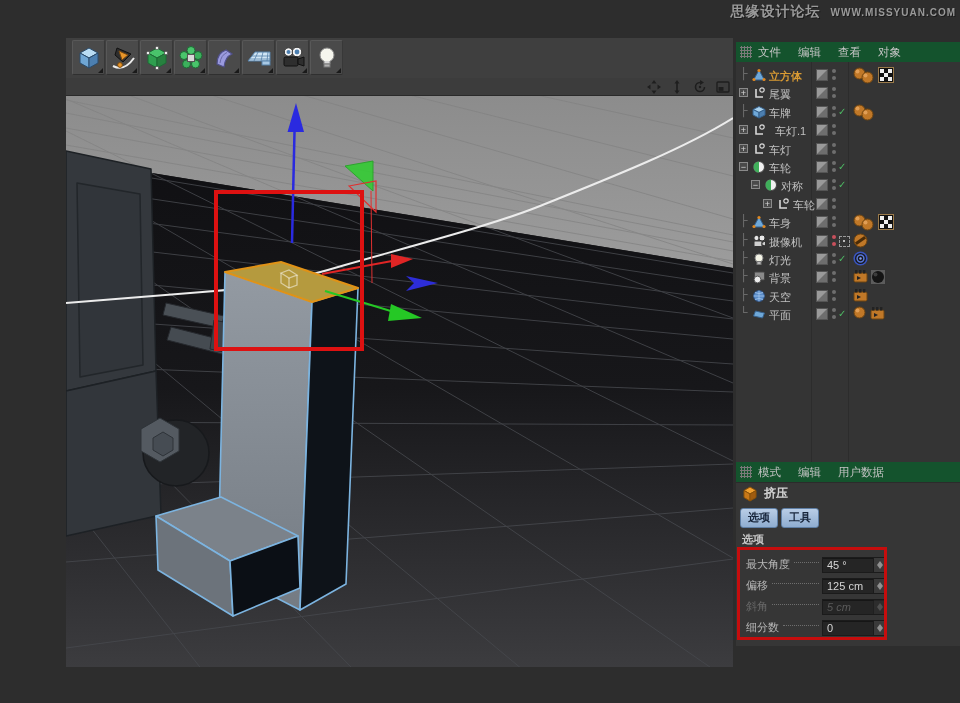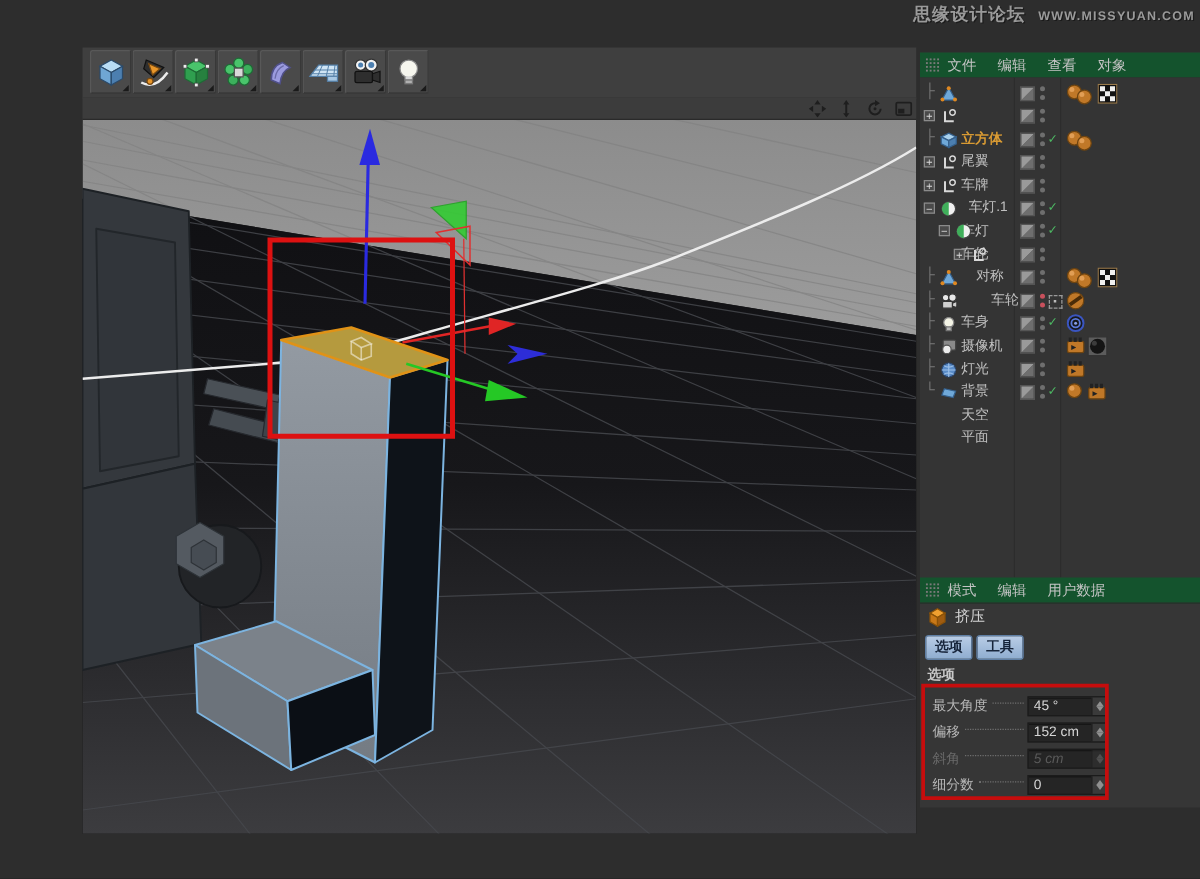--- a/index.html
+++ b/index.html
@@ -26,33 +26,33 @@
   .rpanel{position:absolute;left:736px;top:42px;width:224px;height:438px;background:#363636;}
   .menubar{position:relative;height:20px;background:#14532d;border-bottom:1px solid #2b2b2b;display:flex;align-items:center;gap:0;}
   .burger{width:12px;height:12px;margin:0 6px 0 4px;background-image:radial-gradient(#7a7a7a 1px,transparent 1.1px);background-size:3px 3px;flex:none;}
   .menu-item{font-size:11.5px;color:#c4c4c4;margin-right:17px;cursor:pointer;white-space:nowrap;}
   .om-tree{position:absolute;left:0;top:20px;right:0;bottom:0;background:#343434;overflow:hidden;}
   .om-colsep{position:absolute;top:0;bottom:0;width:1px;background:#2c2c2c;}
   .om-row{position:absolute;left:0;width:224px;height:18px;font-size:11px;color:#c0c0c0;}
   .conn{position:absolute;top:1px;color:#7a7a7a;font-size:11px;}
   .expand{position:absolute;top:4px;width:9px;height:9px;background:#4a4a4a;border:1px solid #8a8a8a;color:#d8d8d8;font-size:9px;line-height:8px;text-align:center;cursor:pointer;box-sizing:border-box;}
   .oicon{position:absolute;top:2px;width:14px;height:14px;}
-  .olabel{position:absolute;top:3px;cursor:pointer;white-space:nowrap;margin-top:34px;}
+  .olabel{position:absolute;top:3px;cursor:pointer;white-space:nowrap;}
   .lsq{position:absolute;left:80px;top:3px;width:12px;height:12px;border:1px solid #555;background:linear-gradient(135deg,#9a9a9a 48%,#6e6e6e 52%);cursor:pointer;box-sizing:border-box;}
   .dots{position:absolute;left:96px;top:3px;width:4px;cursor:pointer;}
   .dots i{display:block;width:4px;height:4px;border-radius:50%;background:#6e6e6e;margin-bottom:3px;}
   .dots.red i{background:#c8505c;}
   .chk{position:absolute;left:102px;top:3px;color:#4db863;font-size:10px;font-weight:bold;cursor:pointer;}
   .xh{position:absolute;left:103px;top:4px;width:9px;height:9px;border:1px dashed #9a9a9a;cursor:pointer;}
   .xh:after{content:"";position:absolute;left:3px;top:3px;width:2px;height:2px;background:#bbb;}
   .tags{position:absolute;left:117px;top:0;height:18px;}
   .tag{position:absolute;width:16px;height:16px;cursor:pointer;}
   
   .ampanel{position:absolute;left:736px;top:462px;width:224px;height:184px;background:#363636;}
-  .am-tool{position:absolute;left:6px;top:23px;display:flex;align-items:center;gap:6px;color:#d2d2d2;font-size:12px;}
+  .am-tool{position:absolute;left:6px;top:23px;display:flex;align-items:center;gap:6px;color:#d2d2d2;font-size:12px;font-weight:bold;}
   .am-tabs{position:absolute;left:4px;top:46px;display:flex;gap:3px;}
   .am-tab{font-size:11px;font-weight:bold;color:#16243a;background:linear-gradient(#b9cde6,#8fadd0);border:1px solid #5f7fa5;border-radius:3px;padding:1px 7px 2px;cursor:pointer;}
   .am-section{position:absolute;left:6px;top:70px;font-size:11px;font-weight:bold;color:#c8c8c8;}
   .fieldrow{position:absolute;left:10px;width:140px;height:17px;display:flex;align-items:center;font-size:11px;color:#b8b8b8;}
   .flabel{flex:none;white-space:nowrap;}
   .leader{flex:1;border-bottom:1px dotted #6e6e6e;margin:0 3px 4px 4px;min-width:6px;}
   .fvalue{flex:none;position:relative;width:64px;height:16px;background:#252525;border:1px solid #1b1b1b;box-shadow:inset 0 1px 0 #161616;color:#d6d6d6;box-sizing:border-box;padding:1px 12px 0 4px;cursor:text;}
   .step{position:absolute;right:0;top:0;bottom:0;width:11px;background:#3a3a3a;border-left:1px solid #1b1b1b;cursor:pointer;}
   .step:before{content:"";position:absolute;left:3px;top:3px;border-left:3px solid transparent;border-right:3px solid transparent;border-bottom:4px solid #909090;}
   .step:after{content:"";position:absolute;left:3px;bottom:3px;border-left:3px solid transparent;border-right:3px solid transparent;border-top:4px solid #909090;}
@@ -612,21 +612,21 @@
   <div class="am-section">选项</div>
 
   <div class="fieldrow" style="top:94px">
     <span class="flabel">最大角度</span>
     <span class="leader"></span>
     <span class="fvalue"><span>45 °</span><span class="step"></span></span>
   </div>
   <div class="fieldrow" style="top:115px">
     <span class="flabel">偏移</span>
     <span class="leader"></span>
-    <span class="fvalue"><span>152 cm</span><span class="step"></span></span>
+    <span class="fvalue"><span>125 cm</span><span class="step"></span></span>
   </div>
   <div class="fieldrow disabled" style="top:136px">
     <span class="flabel">斜角</span>
     <span class="leader"></span>
     <span class="fvalue"><span>5 cm</span><span class="step"></span></span>
   </div>
   <div class="fieldrow" style="top:157px">
     <span class="flabel">细分数</span>
     <span class="leader"></span>
     <span class="fvalue"><span>0</span><span class="step"></span></span>

